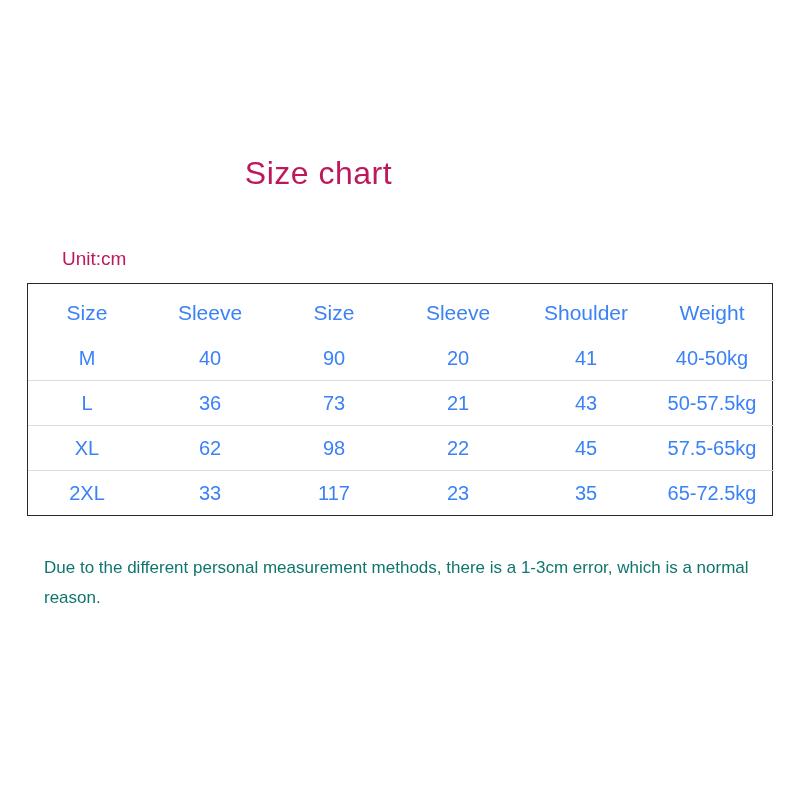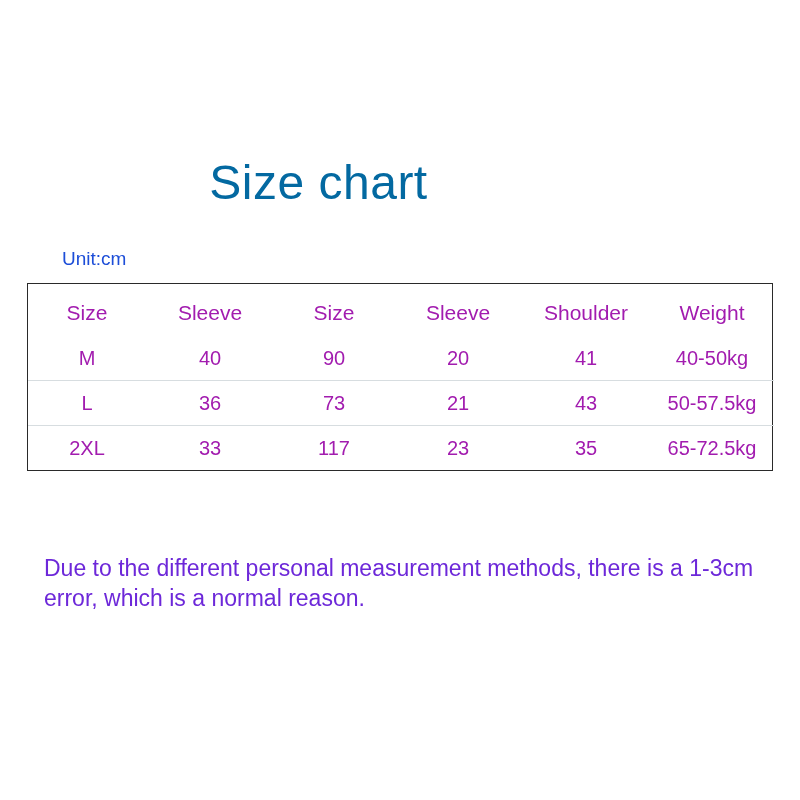--- a/index.html
+++ b/index.html
@@ -19,51 +19,51 @@
     width: 800px;
     height: 800px;
     box-sizing: border-box;
   }
   .title {
     position: absolute;
     top: 155px;
     left: 0;
     width: 637px;
     text-align: center;
-    font-size: 48px;
+    font-size: 32px;
     font-weight: 400;
     letter-spacing: 0.5px;
-    color: #0369a1;
+    color: #be185d;
   }
   .unit {
     position: absolute;
     top: 248px;
     left: 62px;
     font-size: 19px;
-    color: #1d4ed8;
+    color: #be185d;
   }
   .table-wrap {
     position: absolute;
     top: 283px;
     left: 27px;
     width: 746px;
     border: 1px solid #2a2a2a;
     box-sizing: border-box;
     background: #ffffff;
   }
   table.size-table {
     width: 100%;
     border-collapse: collapse;
     table-layout: fixed;
   }
   table.size-table th,
   table.size-table td {
     font-weight: 400;
     font-size: 20px;
-    color: #a21caf;
+    color: #3b82f6;
     text-align: center;
     padding: 0;
     height: 44px;
     vertical-align: middle;
   }
   table.size-table thead th {
     height: 46px;
     font-size: 21px;
     padding-top: 6px;
   }
@@ -76,23 +76,23 @@
   .col-bust   { width: 120px; }
   .col-sleeve { width: 128px; }
   .col-shoulder { width: 128px; }
   .col-weight { width: 124px; }
 
   .note {
     position: absolute;
     top: 553px;
     left: 44px;
     width: 720px;
-    font-size: 23px;
+    font-size: 17px;
     line-height: 30px;
-    color: #6d28d9;
+    color: #0f766e;
   }
 </style>
 </head>
 <body>
 
 <div class="page">
 
   <div class="title">Size chart</div>
 
   <div class="unit">Unit:cm</div>
@@ -120,20 +120,28 @@
         </tr>
         <tr>
           <td>L</td>
           <td>36</td>
           <td>73</td>
           <td>21</td>
           <td>43</td>
           <td>50-57.5kg</td>
         </tr>
         <tr>
+          <td>XL</td>
+          <td>62</td>
+          <td>98</td>
+          <td>22</td>
+          <td>45</td>
+          <td>57.5-65kg</td>
+        </tr>
+        <tr>
           <td>2XL</td>
           <td>33</td>
           <td>117</td>
           <td>23</td>
           <td>35</td>
           <td>65-72.5kg</td>
         </tr>
       </tbody>
     </table>
   </div>

